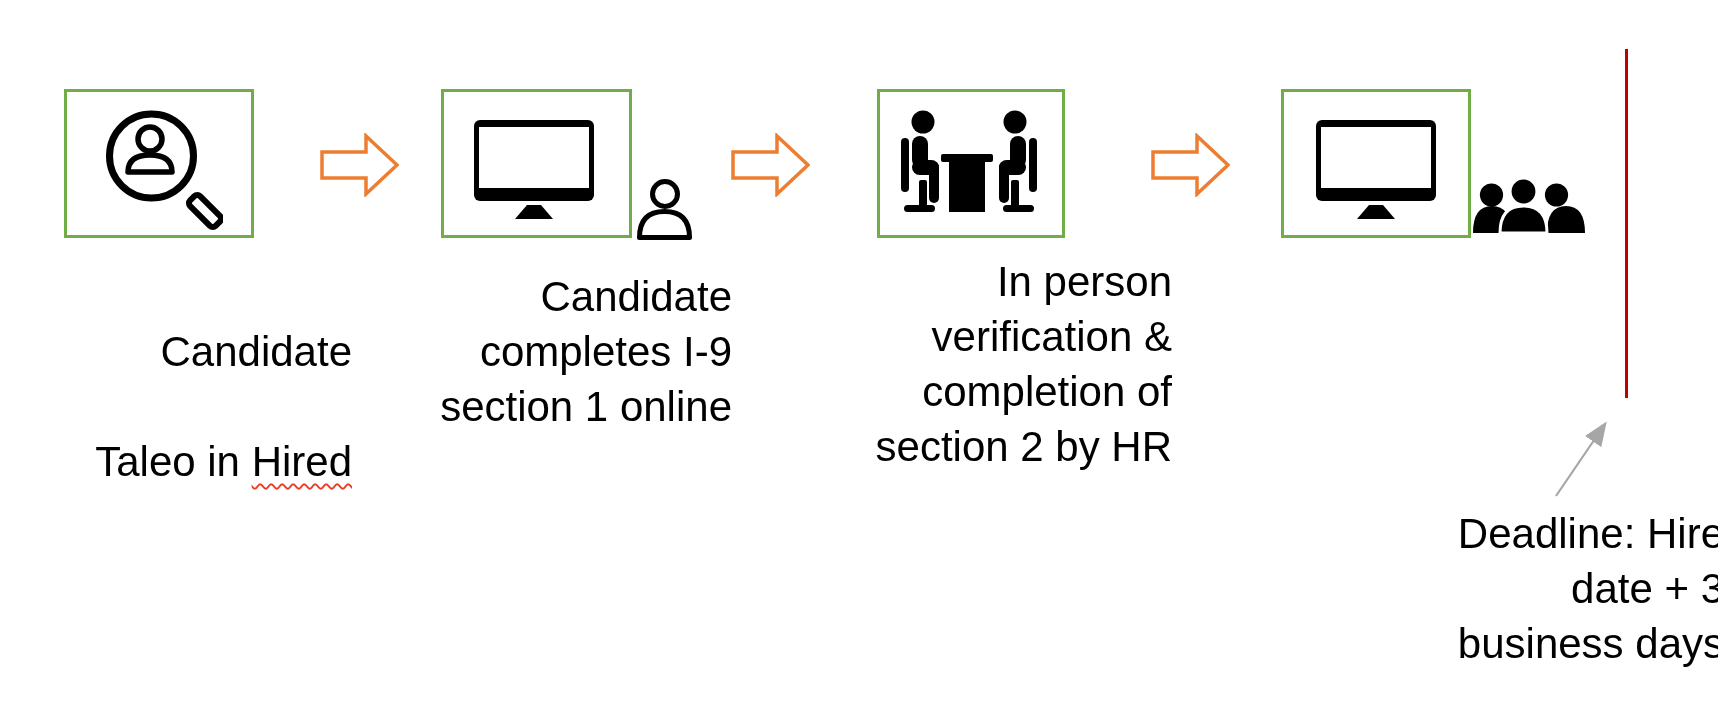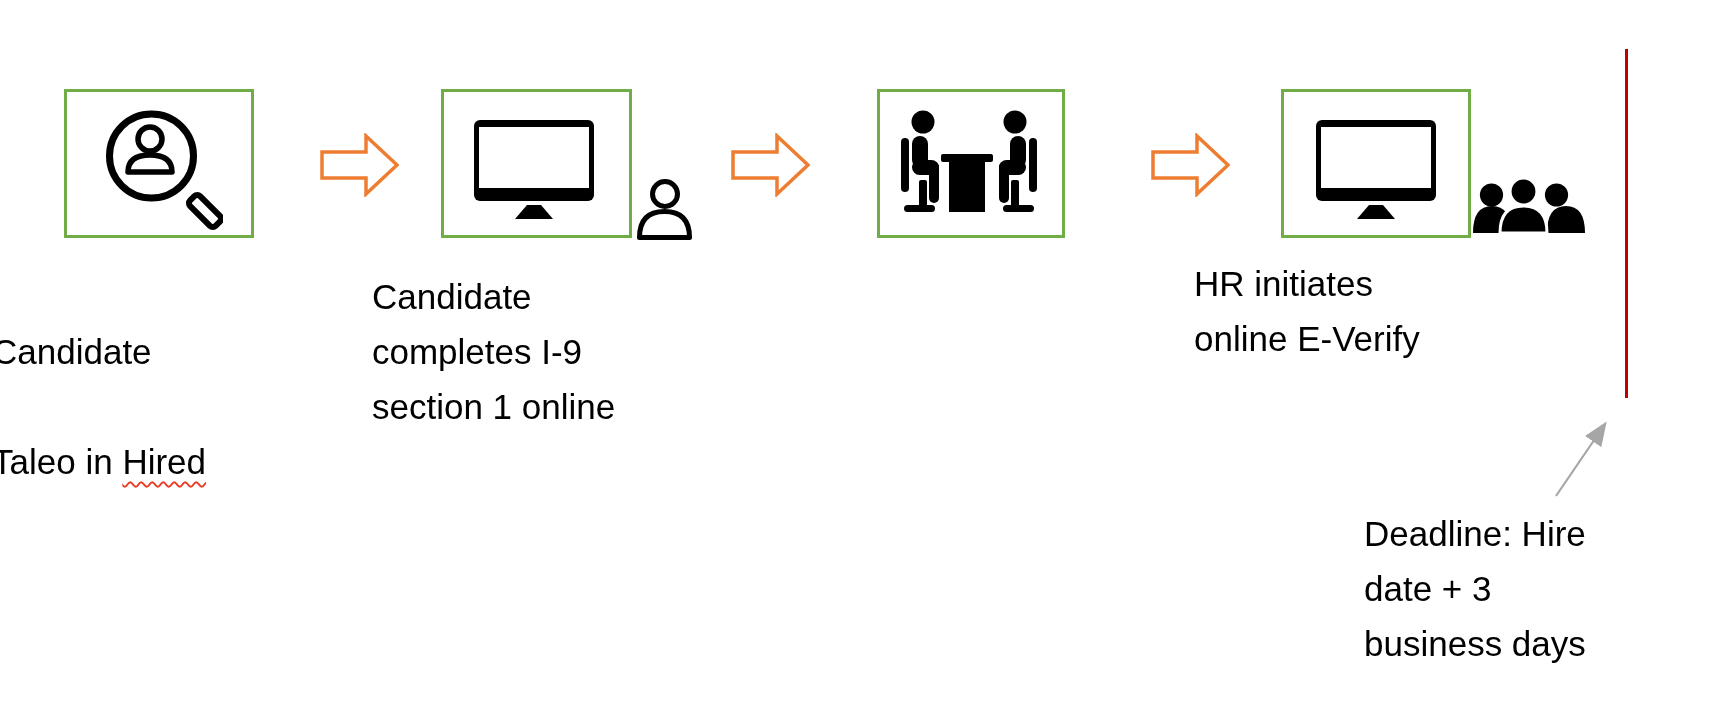--- a/index.html
+++ b/index.html
@@ -20,22 +20,22 @@
   .i2{left:474px;top:120px;}
   .i2side{left:637px;top:178px;}
   .i3{left:900px;top:110px;}
   .i4{left:1316px;top:120px;}
   .i4side{left:1473px;top:175px;}
   .flowarrow{position:absolute;width:79px;height:64px;}
   .a1{left:320px;top:133px;}
   .a2{left:731px;top:133px;}
   .a3{left:1151px;top:133px;}
   .caption{
-    position:absolute;width:360px;text-align:left;
-    font-size:35px;line-height:55px;white-space:pre-line;
+    position:absolute;width:360px;text-align:right;
+    font-size:42px;line-height:55px;white-space:pre-line;
   }
   .cap1{left:-8px;top:269px;}
   .cap2{left:372px;top:269px;}
   .cap3{left:812px;top:254px;}
   .cap4{left:1194px;top:256px;}
   .deadline-note{left:1364px;top:506px;}
   .squiggle{
     text-decoration:underline wavy #EA3B24;
     text-decoration-thickness:1.5px;
     text-underline-offset:7px;
@@ -124,22 +124,24 @@
     <path d="M27,58 Q27,31 50.5,31 Q74,31 74,58 Z" fill="#000" stroke="#fff" stroke-width="3"></path>
   </svg>
 
   <div class="caption cap1">
     <div>Candidate</div>
     <div><span>Taleo in </span><span class="squiggle">Hired</span></div>
   </div>
   <div class="caption cap2">Candidate
 completes I-9
 section 1 online</div>
-  <div class="caption cap4">HR initiates
-online E-Verify</div>
+  <div class="caption cap3">In person
+verification &amp;
+completion of
+section 2 by HR</div>
 
   <div class="deadline-line"></div>
   <svg class="note-arrow" width="72" height="92" viewBox="0 0 72 92">
     <defs>
       <marker id="gah" markerWidth="11" markerHeight="9" refX="8" refY="4.5" orient="auto">
         <path d="M0,0 L11,4.5 L0,9 Z" fill="#A6A6A6"></path>
       </marker>
     </defs>
     <line x1="8" y1="84" x2="55" y2="15" stroke="#A6A6A6" stroke-width="2.2" marker-end="url(#gah)"></line>
   </svg>

